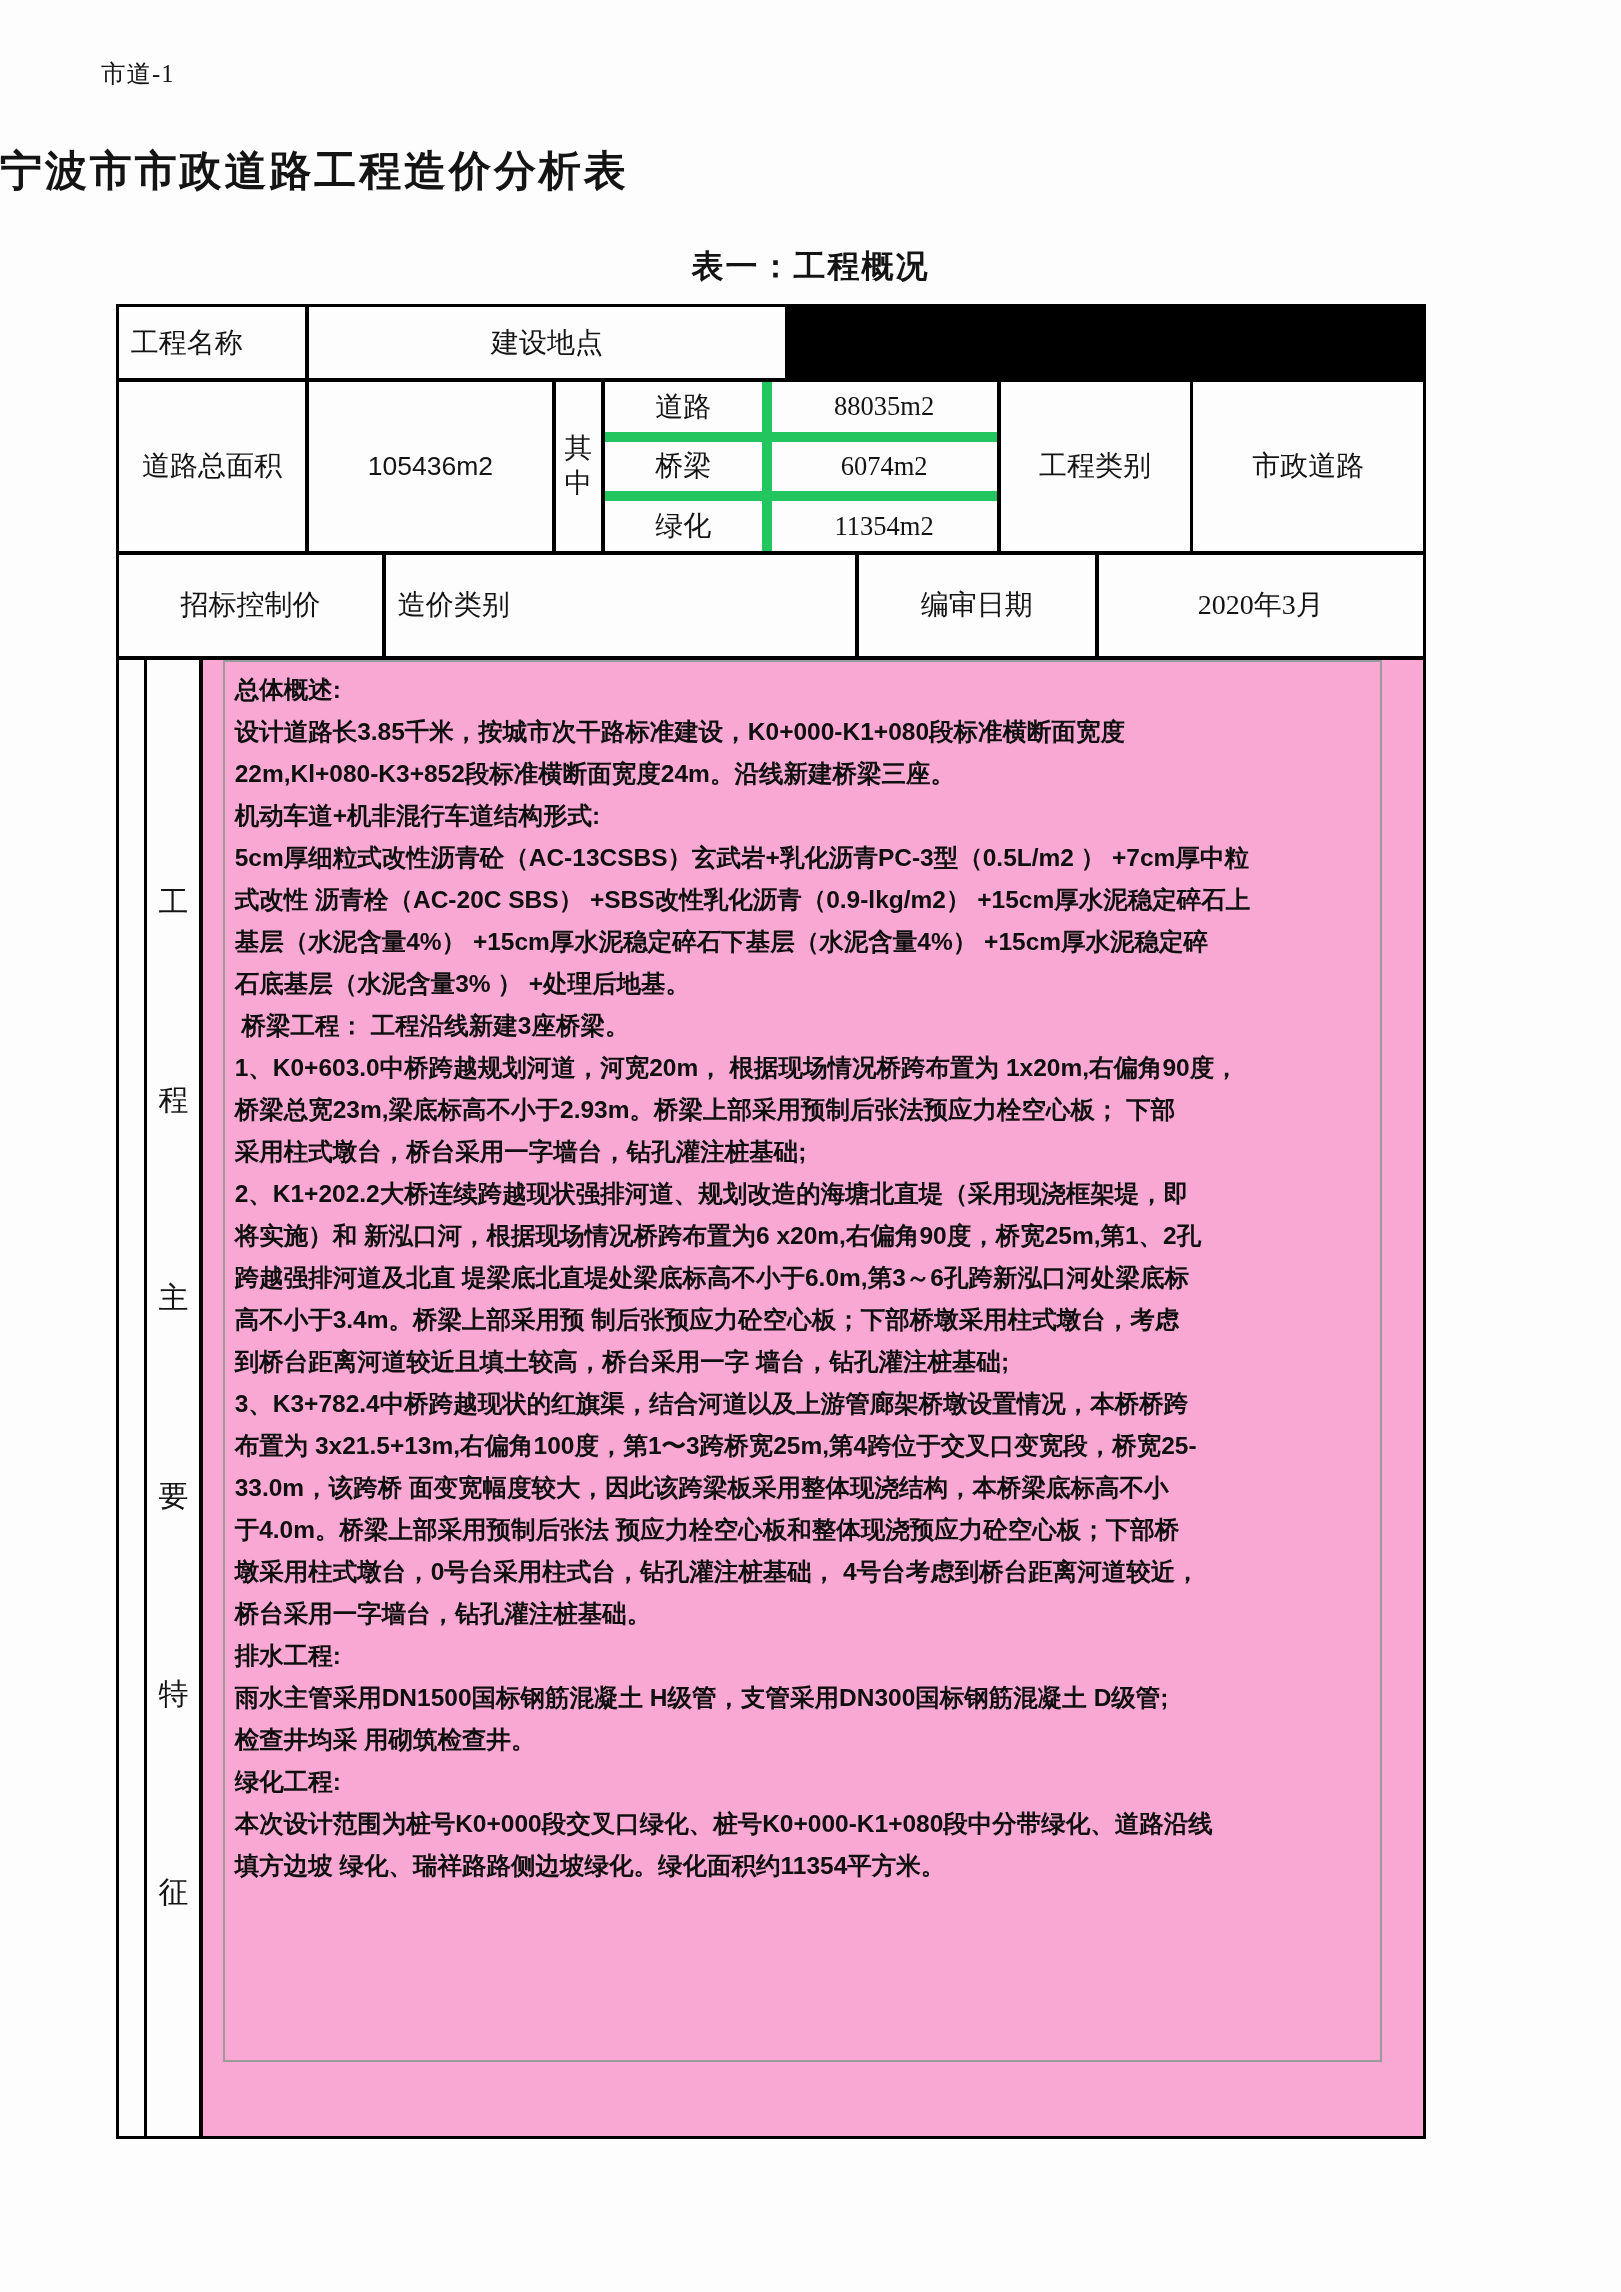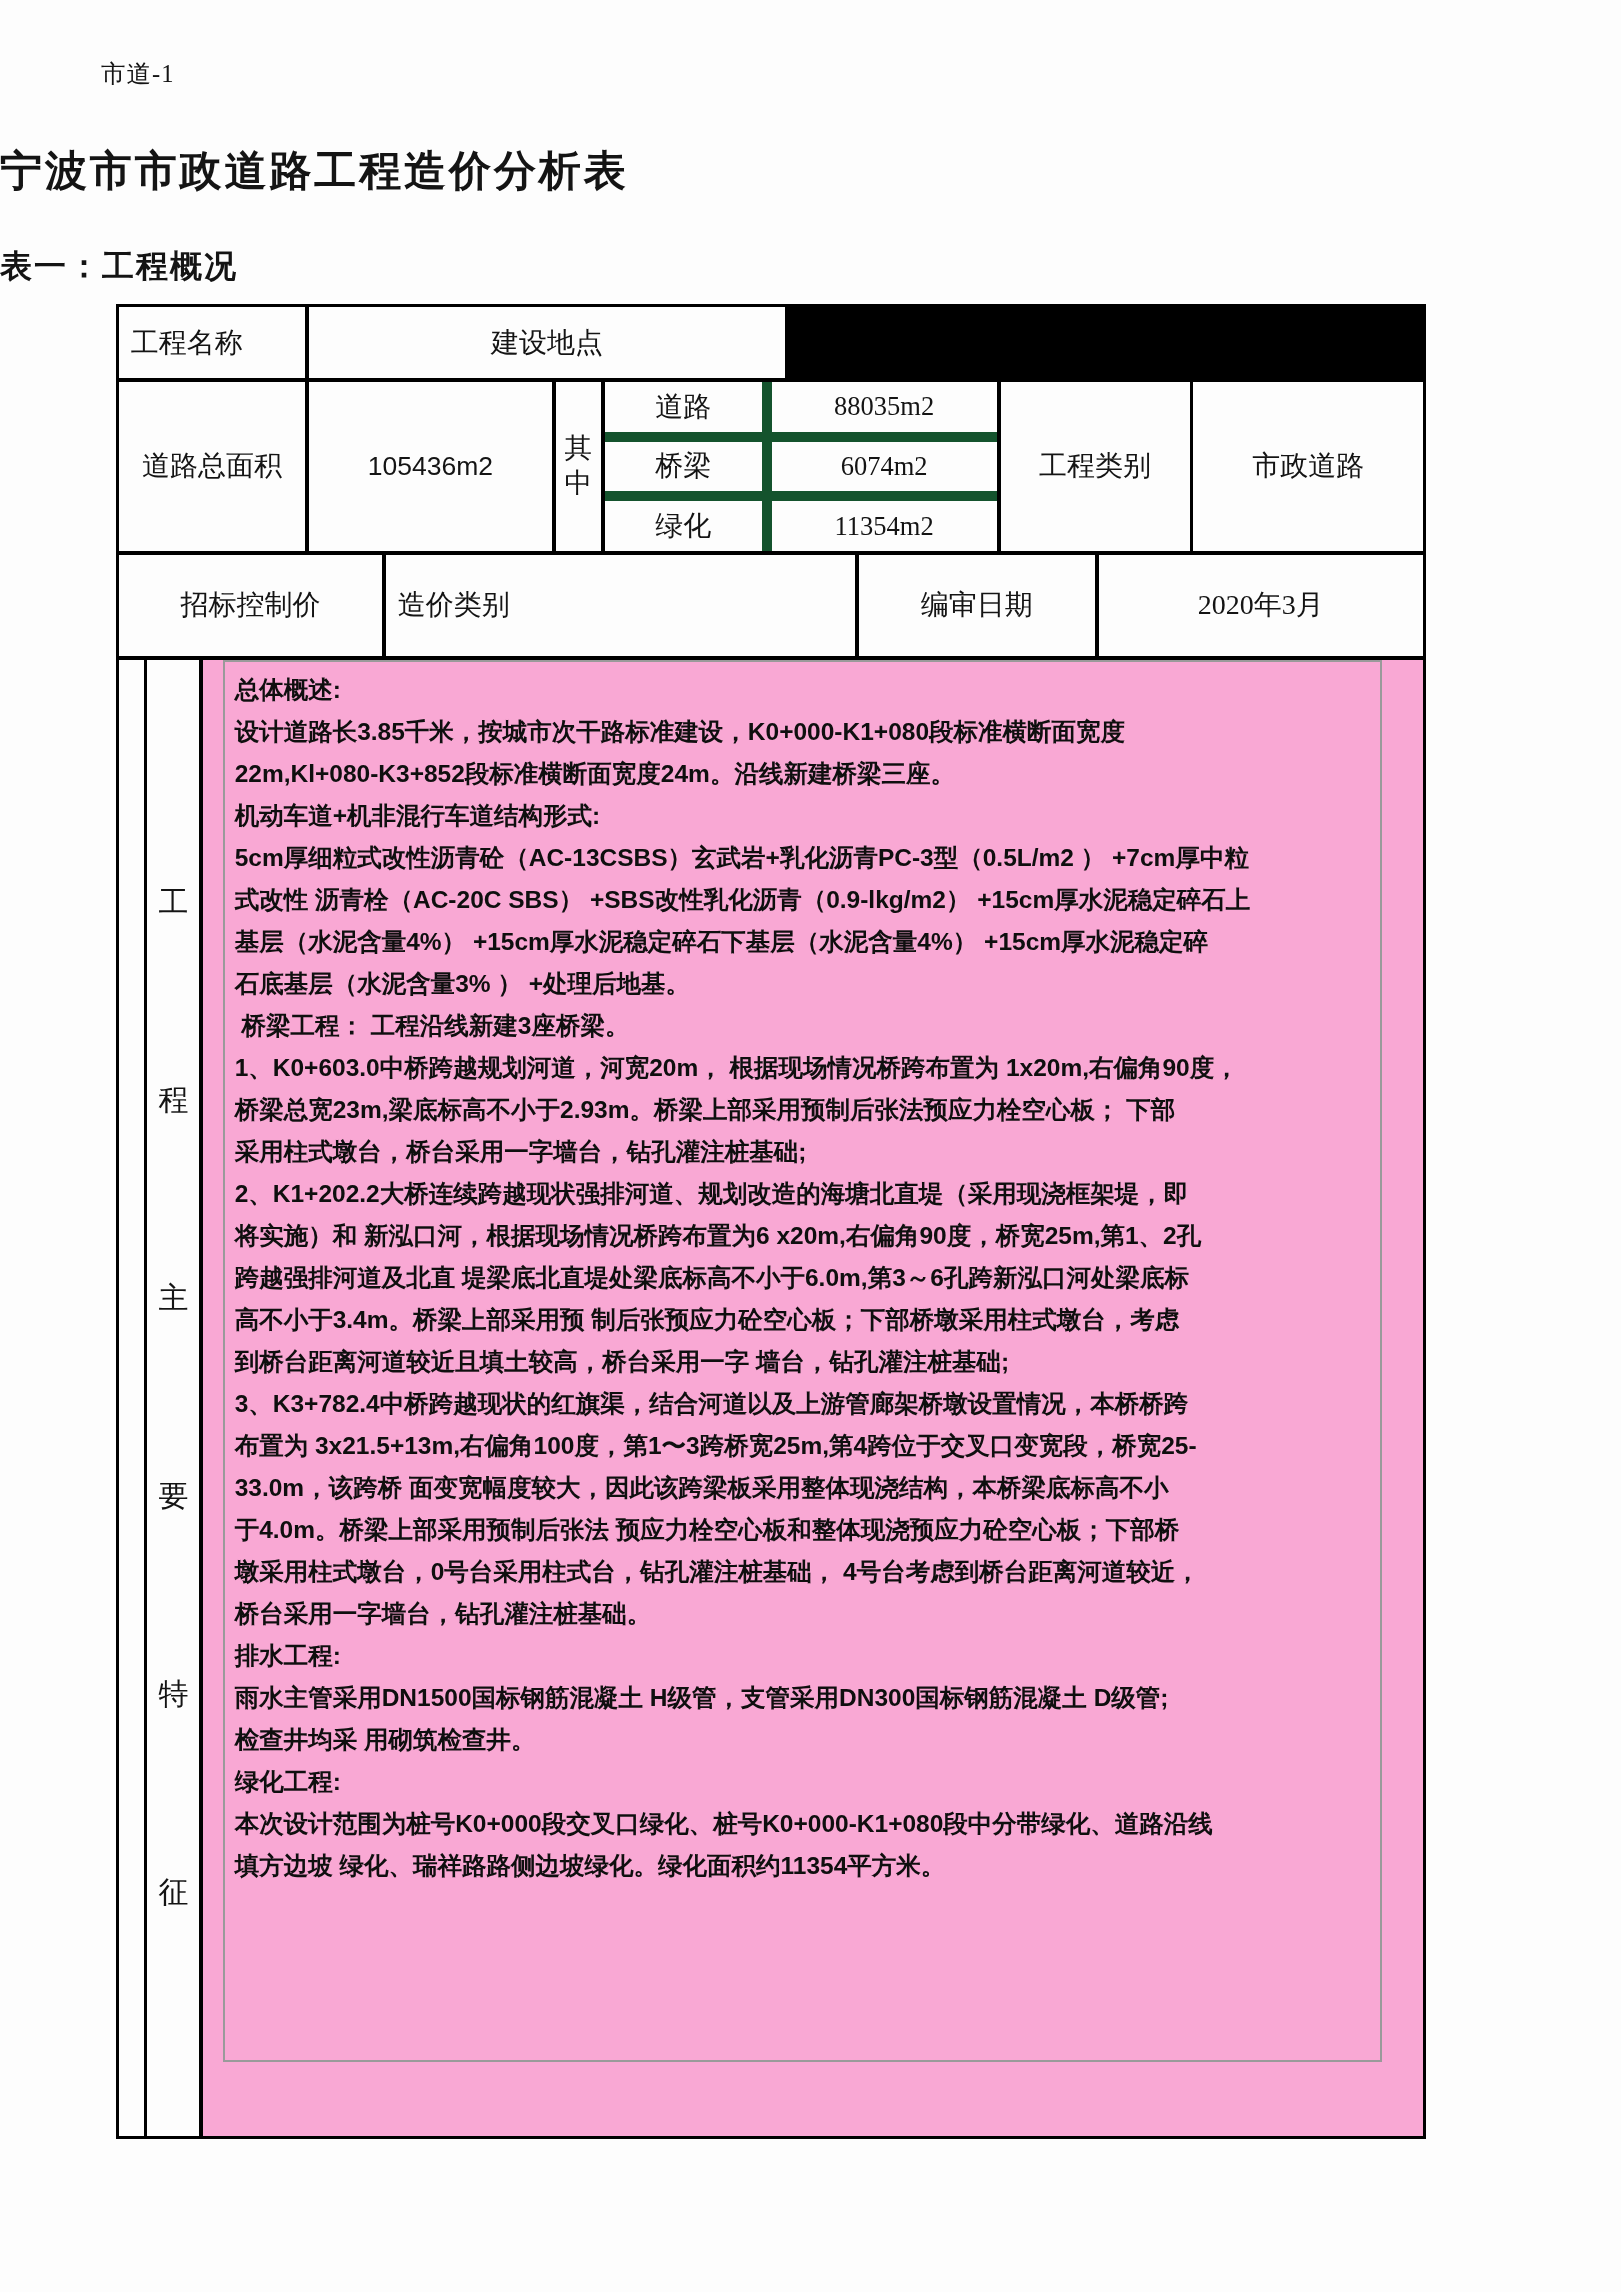--- a/index.html
+++ b/index.html
@@ -8,21 +8,21 @@
     position:relative; width:1621px; height:2293px; margin:0 auto;
     background:#fdfdfd; color:#141414; overflow:hidden;
     font-family:"Liberation Serif", serif;
   }
   .doc-code { position:absolute; left:101px; top:57px; font-size:24.5px; letter-spacing:1px; }
   .title {
     position:absolute; left:0; top:143px; width:100%; text-align:left;
     font-size:42px; font-weight:bold; letter-spacing:2.9px;
   }
   .subtitle {
-    position:absolute; left:0; top:245px; width:100%; text-align:left;
+    position:absolute; left:0; top:245px; width:100%; text-align:center;
     font-size:32px; font-weight:bold; letter-spacing:2px;
   }
   
   .tbl {
     position:absolute; left:116px; top:304px; width:1310px; height:1835px;
     box-sizing:border-box; border:3.9px solid #000; background:#000;
     display:grid; grid-template-rows:71px 169px 101px 1fr; gap:3.9px;
   }
   .row { display:grid; gap:3.9px; background:#000; }
   .row1 { grid-template-columns:186px 476px 204px 1fr;border-radius:24px; }
@@ -31,21 +31,21 @@
   .row4 { grid-template-columns:24.5px 52px 1fr; }
   .c {
     background:#fdfdfd; display:flex; align-items:center; justify-content:center;
     font-size:28px; overflow:hidden;
   }
   .c.left { justify-content:flex-start; padding-left:11.8px; }
   .sans { font-family:"Liberation Sans", sans-serif; font-size:26.5px; }
   .serifval { font-size:26.5px; }
   .among { flex-direction:column; line-height:35px; font-size:27.4px; }
   .subgrid {
-    background:#14532d; display:grid; grid-template-columns:157px 1fr;
+    background:#22c55e; display:grid; grid-template-columns:157px 1fr;
     grid-auto-rows:1fr; gap:10px;
   }
   
   .side-label {
     background:#fdfdfd; display:flex; flex-direction:column; align-items:center;
     justify-content:center; gap:157px; font-size:30px;
   }
   .content-cell { background:#f9a8d4; display:block; }
   .inner-box {
     box-sizing:border-box; margin:0 0 0 19.6px; width:1159px; height:1402px;

